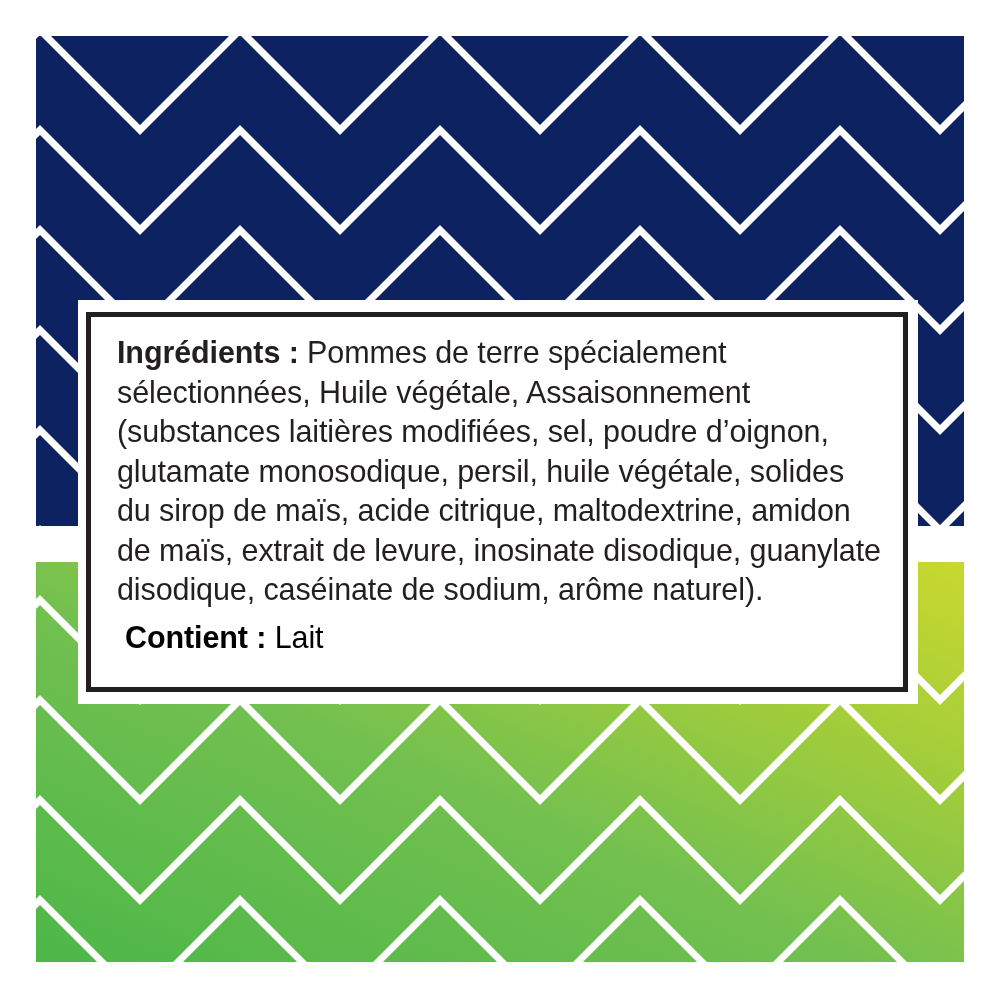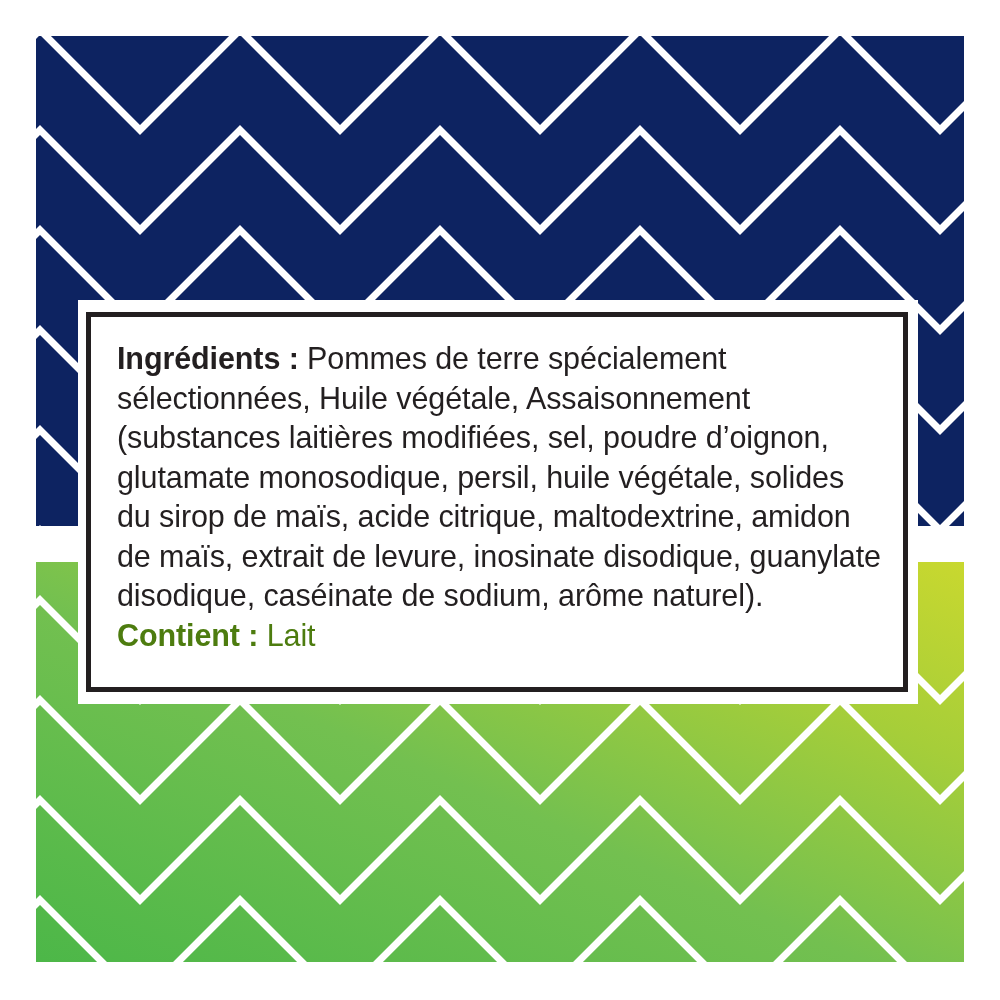--- a/index.html
+++ b/index.html
@@ -27,35 +27,35 @@
     position: absolute;
     left: 86px;
     top: 312px;
     width: 822px;
     height: 380px;
     background: #ffffff;
     border: 5px solid #231f20;
     box-sizing: border-box;
   }
   .ingredients-inner {
-    padding: 22px 22px 10px 26px;
+    padding: 16px 22px 10px 26px;
   }
   .ing-paragraph {
     margin: 0;
     color: #231f20;
     font-size: 30.5px;
     line-height: 39.5px;
     letter-spacing: -0.1px;
   }
   .ing-paragraph .ing-heading {
     font-weight: bold;
   }
   .contains-line {
-    margin: 0;
-    color: #4d7c0f;
+    margin: 8px;
+    color: #000000;
     font-size: 30.5px;
     line-height: 39.5px;
     letter-spacing: -0.1px;
   }
   .contains-line .contains-heading {
     font-weight: bold;
   }
 </style>
 </head>
 <body>

